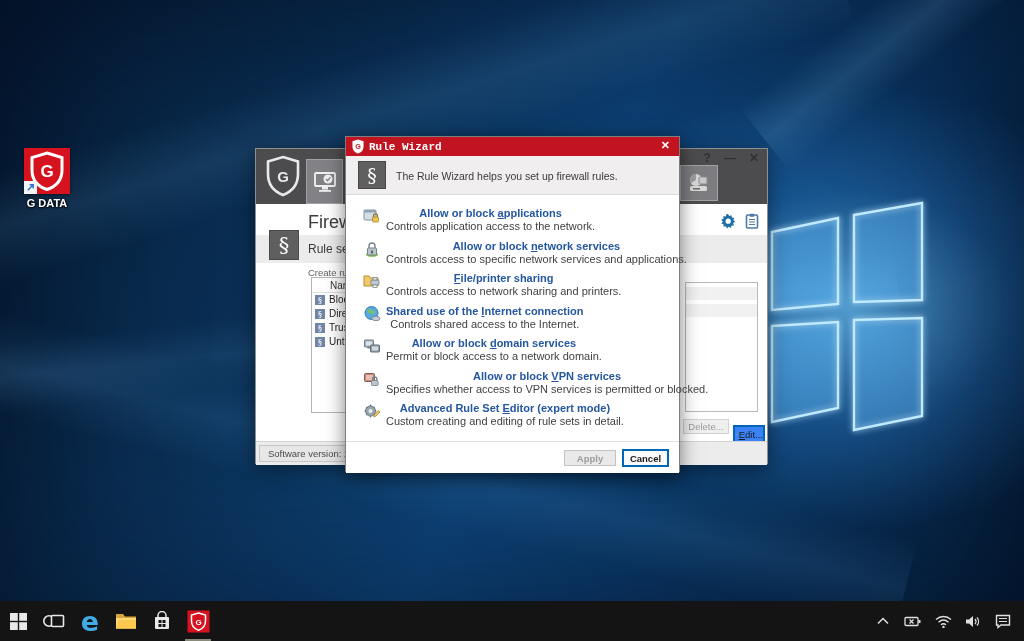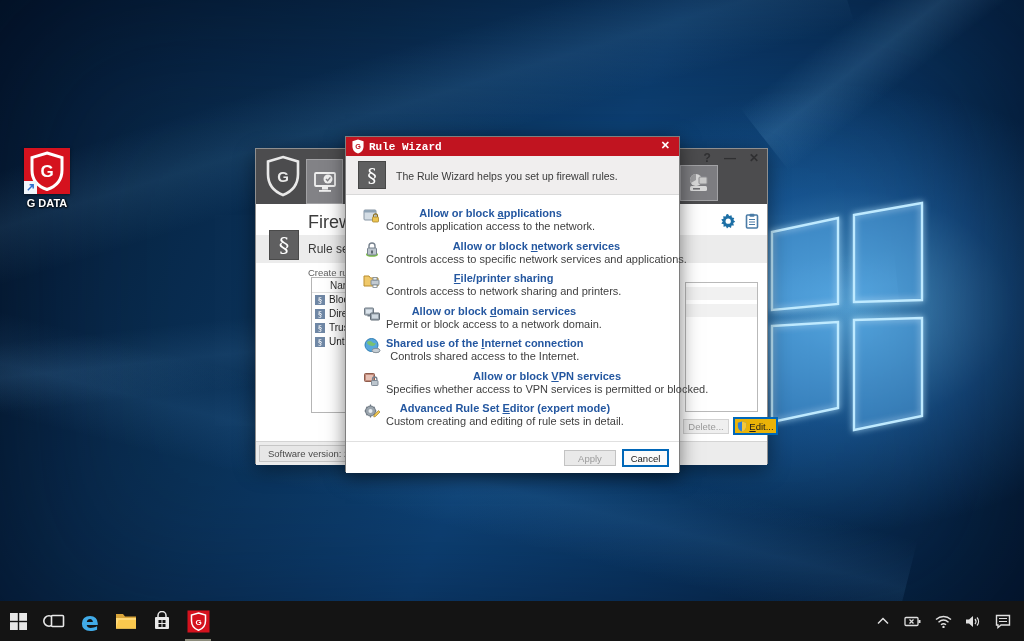--- a/index.html
+++ b/index.html
@@ -52,42 +52,42 @@
   .mw-create { position:absolute; left:52px; top:118px; font-size:9.5px; color:#5e5e5e; }
   .mw-table { position:absolute; left:55px; top:128px; width:252px; height:136px; background:#fff; border:1px solid #b5b5b5; overflow:hidden; }
   .mw-table .th { height:15px; line-height:15px; padding-left:18px; font-size:10px; color:#333; border-bottom:1px solid #e0e0e0; }
   .mw-table .tr { height:14px; line-height:14px; font-size:10px; color:#222; display:flex; align-items:center; padding-left:3px; white-space:nowrap; }
   .mw-table .tr .mini { width:10px; height:10px; background:#6f87a5; color:#fff; font-size:8px; line-height:10px; text-align:center;
      margin-right:4px; font-family:"DejaVu Serif", serif; flex:0 0 auto; }
   .mw-rpanel { position:absolute; left:429px; top:133px; width:73px; height:130px; background:#fff; border:1px solid #b9b9b9; }
   .mw-rpanel .stripe { height:13px; background:#f1f1f1; margin-top:4px; }
   .mw-btn { position:absolute; font-size:9.5px; display:flex; align-items:center; justify-content:center; cursor:default; }
   .btn-delete { left:427px; top:270px; width:46px; height:15px; background:#efefef; border:1px solid #d2d2d2; color:#9a9a9a; }
-  .btn-edit { left:477px; top:268px; width:45px; height:18px; background:#eab308; border:2px solid #0067b8; color:#1a1a1a; gap:2px; }
+  .btn-edit { left:477px; top:276px; width:32px; height:18px; background:#3b82f6; border:2px solid #0067b8; color:#1a1a1a; gap:2px; }
   .mw-status { position:absolute; left:0; top:292px; width:100%; height:24px; background:#ececec; border-top:1px solid #d4d4d4; }
   .mw-version { position:absolute; left:3px; top:3px; height:17px; line-height:15px; padding:0 8px; font-size:9.5px; color:#4a4a4a;
      background:#e7e7e7; border:1px solid #c6c6c6; }
 
   
   .dialog { position:absolute; left:345px; top:136px; width:335px; height:336px; background:#fff;
      border:1px solid #7e7e7e; box-shadow:0 5px 18px rgba(0,0,0,.5); }
   .dlg-titlebar { position:absolute; left:0; top:0; width:100%; height:19px; background:#c11420; display:flex; align-items:center; }
   .dlg-titlebar .ttl { margin-left:23px; font-size:11px; font-weight:bold; color:#fff;font-family:Liberation Mono, monospace; }
   .dlg-close { position:absolute; right:7px; top:2px; color:#fff; font-size:11px; font-weight:bold; cursor:default; padding:0 2px; }
   .dlg-header { position:absolute; left:0; top:19px; width:100%; height:39px; background:#f0eeee; border-bottom:1px solid #d9d9d9; }
   .dlg-para { position:absolute; left:12px; top:5px; width:28px; height:28px; font-size:19px; border:1px solid #474747; }
   .dlg-header-text { position:absolute; left:50px; top:14px; font-size:10.5px; color:#3a3a3a; }
   .dlg-body { position:absolute; left:0; top:58px; width:100%; padding:12px 10px 0 17px; }
   .wiz-item { display:flex; margin-bottom:7px; height:25.5px; cursor:pointer;text-align:center; }
   .wi-icon { width:18px; height:18px; margin-right:5px; flex:0 0 auto; margin-top:0; }
   .wi-title { font-size:11px; font-weight:bold; color:#2457a0; line-height:13px; white-space:nowrap; }
   .wi-title .acc { text-decoration:underline; }
   .wi-desc { font-size:11px; color:#3f3f3f; line-height:12px; white-space:nowrap; }
   .dlg-footer { position:absolute; left:0; top:304px; width:100%; height:32px; border-top:1px solid #e0e0e0; background:#fff; }
-  .dlg-btn { position:absolute; font-size:9.5px; display:flex; align-items:center; justify-content:center; cursor:default; }
+  .dlg-btn { position:absolute; font-size:9.5px; display:flex; align-items:center; justify-content:center; cursor:default;font-weight:bold; }
   .btn-apply { left:218px; top:8px; width:52px; height:16px; background:#e9e9e9; border:1px solid #c3c3c3; color:#9b9b9b; }
   .btn-cancel { left:276px; top:7px; width:47px; height:18px; background:#fbfbfb; border:2px solid #0067b8; color:#1a1a1a; }
 
   
   .taskbar { position:absolute; left:0; bottom:0; width:100%; height:40px; background:#141414; display:flex; align-items:center; z-index:50; }
   .tb-btn { width:36px; height:40px; display:flex; align-items:center; justify-content:center; cursor:pointer; position:relative; }
   .tb-btn.active::after { content:""; position:absolute; left:5px; right:5px; bottom:0; height:2px; background:#8a8a7a; }
   .tray { position:absolute; right:8px; top:0; height:40px; display:flex; align-items:center; gap:4px; }
   .tray .tb-btn { width:26px; }
   .edge-e { font-size:27px; font-weight:bold; color:#41abe8; line-height:27px; font-family:"DejaVu Sans", sans-serif; }
@@ -274,41 +274,41 @@
         <rect x="10" y="13" width="4" height="2.5" fill="#ffffff" stroke="#7c8790" stroke-width="0.8"></rect>
       </svg>
       <div class="wi-text">
         <div class="wi-title"><span></span><span class="acc">F</span><span>ile/printer sharing</span></div>
         <div class="wi-desc">Controls access to network sharing and printers.</div>
       </div>
     </div>
 
     <div class="wiz-item">
       <svg class="wi-icon" viewBox="0 0 18 18">
+        <circle cx="8.5" cy="8" r="6.5" fill="#58a8dc" stroke="#2f7db3" stroke-width="1"></circle>
+        <path d="M4 5 q3 -2 5 0 t4 1 q-1 3 -3 3 t-4 -1 q-2 -1 -2 -3" fill="#79c171"></path>
+        <ellipse cx="13" cy="13.5" rx="4" ry="2.2" fill="#c5ced5" stroke="#7c8790" stroke-width="0.9"></ellipse>
+      </svg>
+      <div class="wi-text">
+        <div class="wi-title"><span>Shared use of the </span><span class="acc">I</span><span>nternet connection</span></div>
+        <div class="wi-desc">Controls shared access to the Internet.</div>
+      </div>
+    </div>
+
+    <div class="wiz-item">
+      <svg class="wi-icon" viewBox="0 0 18 18">
         <rect x="1.5" y="3" width="9" height="7" rx="0.8" fill="#aab4bd" stroke="#6f7a85" stroke-width="1"></rect>
         <rect x="3" y="4.5" width="6" height="4" fill="#dbe4ec"></rect>
         <rect x="7.5" y="8" width="9" height="7" rx="0.8" fill="#96a1ab" stroke="#5f6a74" stroke-width="1"></rect>
         <rect x="9" y="9.5" width="6" height="4" fill="#ced8e0"></rect>
         <rect x="4.5" y="10" width="3" height="1.5" fill="#6f7a85"></rect>
       </svg>
       <div class="wi-text">
         <div class="wi-title"><span>Allow or block </span><span class="acc">d</span><span>omain services</span></div>
         <div class="wi-desc">Permit or block access to a network domain.</div>
-      </div>
-    </div>
-
-    <div class="wiz-item">
-      <svg class="wi-icon" viewBox="0 0 18 18">
-        <circle cx="8.5" cy="8" r="6.5" fill="#58a8dc" stroke="#2f7db3" stroke-width="1"></circle>
-        <path d="M4 5 q3 -2 5 0 t4 1 q-1 3 -3 3 t-4 -1 q-2 -1 -2 -3" fill="#79c171"></path>
-        <ellipse cx="13" cy="13.5" rx="4" ry="2.2" fill="#c5ced5" stroke="#7c8790" stroke-width="0.9"></ellipse>
-      </svg>
-      <div class="wi-text">
-        <div class="wi-title"><span>Shared use of the </span><span class="acc">I</span><span>nternet connection</span></div>
-        <div class="wi-desc">Controls shared access to the Internet.</div>
       </div>
     </div>
 
     <div class="wiz-item">
       <svg class="wi-icon" viewBox="0 0 18 18">
         <rect x="1.5" y="3.5" width="10" height="8" rx="1" fill="#c08a7a" stroke="#8f5c4c" stroke-width="1"></rect>
         <rect x="3" y="5" width="7" height="5" fill="#e6c0b4"></rect>
         <path d="M9.5 10.5 v-1.3 a2.2 2.2 0 0 1 4.4 0 V10.5" fill="none" stroke="#77828e" stroke-width="1.3"></path>
         <rect x="8.5" y="10.5" width="6.5" height="5" rx="0.8" fill="#bcc5cd" stroke="#77828e" stroke-width="0.9"></rect>
       </svg>

